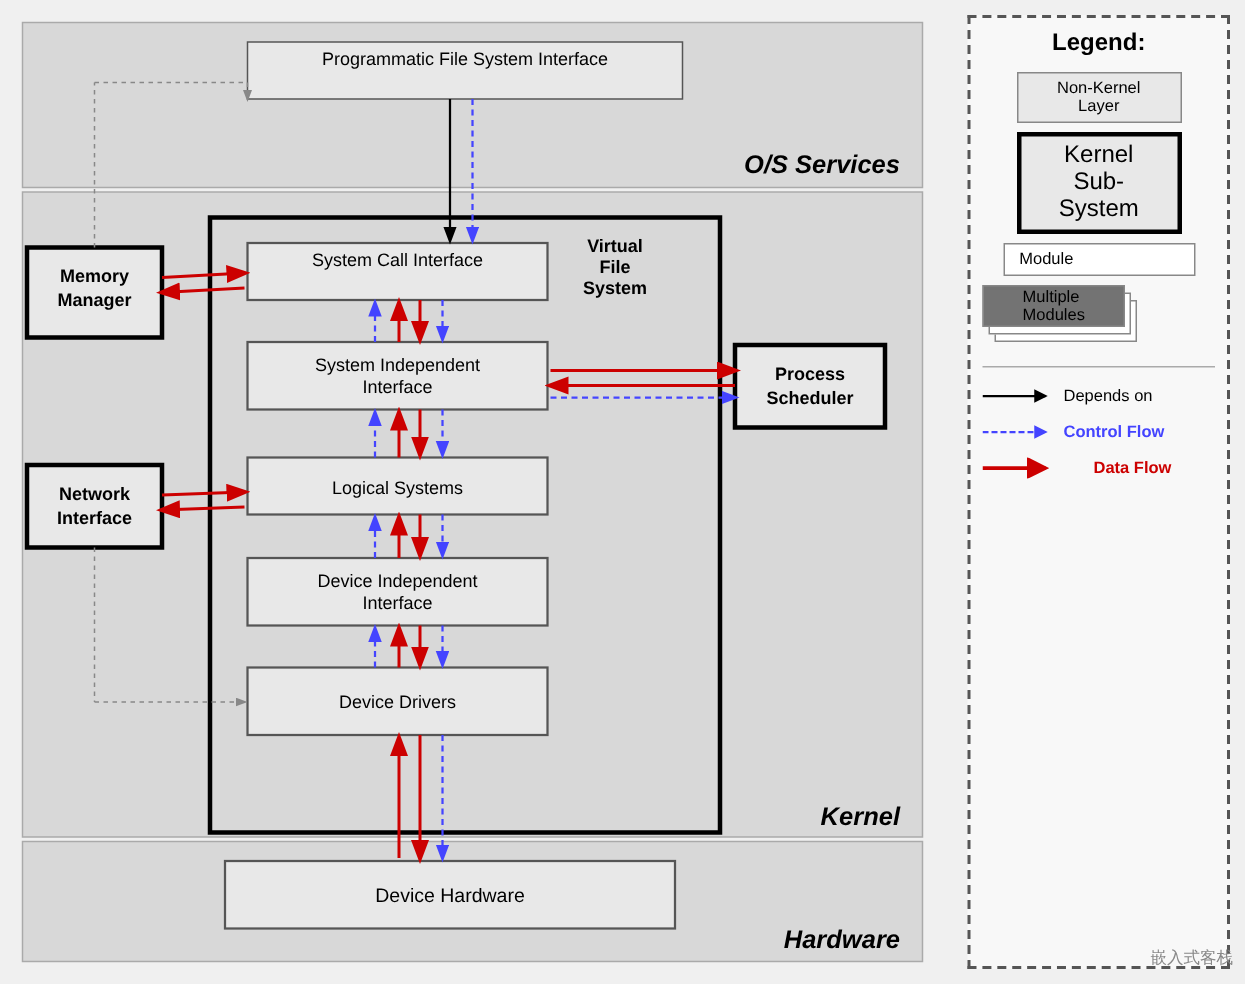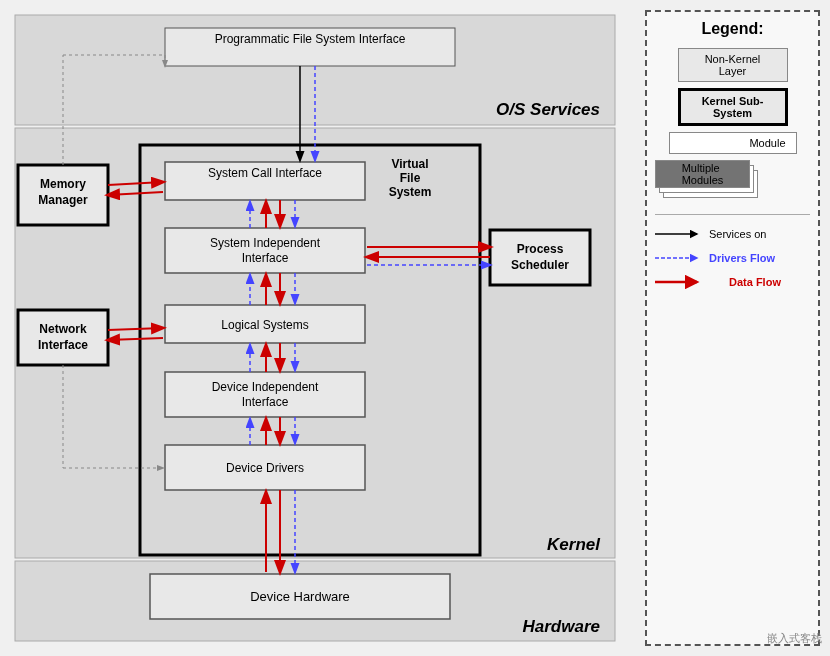--- a/index.html
+++ b/index.html
@@ -45,31 +45,31 @@
       background: #e8e8e8;
       padding: 4px 10px;
       font-size: 11px;
       text-align: center;
       width: 110px;
     }
     .legend-box-kernel {
       border: 3px solid #000;
       background: #e8e8e8;
       padding: 4px 10px;
-      font-size: 11px;
+      font-size: 16px;
       text-align: center;
       width: 110px;
-      font-weight: bold;
+      font-weight: normal;
     }
     .legend-box-module {
       border: 1px solid #888;
       background: #fff;
       padding: 4px 10px;
       font-size: 11px;
-      text-align: right;
+      text-align: left;
       width: 128px;
     }
     .legend-arrow-row {
       display: flex;
       align-items: center;
       gap: 4px;
       font-size: 11px;
       padding: 2px 0;
     }
     .arrow-control {
@@ -255,33 +255,33 @@
 
   <div class="legend-arrow-row">
     <svg width="50" height="14">
         <line x1="0" y1="7" x2="42" y2="7" stroke="#000" stroke-width="1.5" marker-end="url(#la1)"></line>
       <defs>
           <marker id="la1" markerWidth="6" markerHeight="6" refX="5" refY="3" orient="auto">
             <path d="M0,0 L0,6 L6,3 z" fill="#000"></path>
           </marker>
         </defs>
     </svg>
-    <span>Services on</span>
+    <span>Depends on</span>
   </div>
 
   <div class="legend-arrow-row">
     <svg width="50" height="14">
         <line x1="0" y1="7" x2="42" y2="7" stroke="#4444ff" stroke-width="1.5" stroke-dasharray="4,2" marker-end="url(#la2)"></line>
       <defs>
           <marker id="la2" markerWidth="6" markerHeight="6" refX="5" refY="3" orient="auto">
             <path d="M0,0 L0,6 L6,3 z" fill="#4444ff"></path>
           </marker>
         </defs>
     </svg>
-    <span class="arrow-control">Drivers Flow</span>
+    <span class="arrow-control">Control Flow</span>
   </div>
 
   <div class="legend-arrow-row">
     <svg width="50" height="14">
         <line x1="0" y1="7" x2="42" y2="7" stroke="#cc0000" stroke-width="2.5" marker-end="url(#la3)"></line>
       <defs>
           <marker id="la3" markerWidth="6" markerHeight="6" refX="5" refY="3" orient="auto">
             <path d="M0,0 L0,6 L6,3 z" fill="#cc0000"></path>
           </marker>
         </defs>

